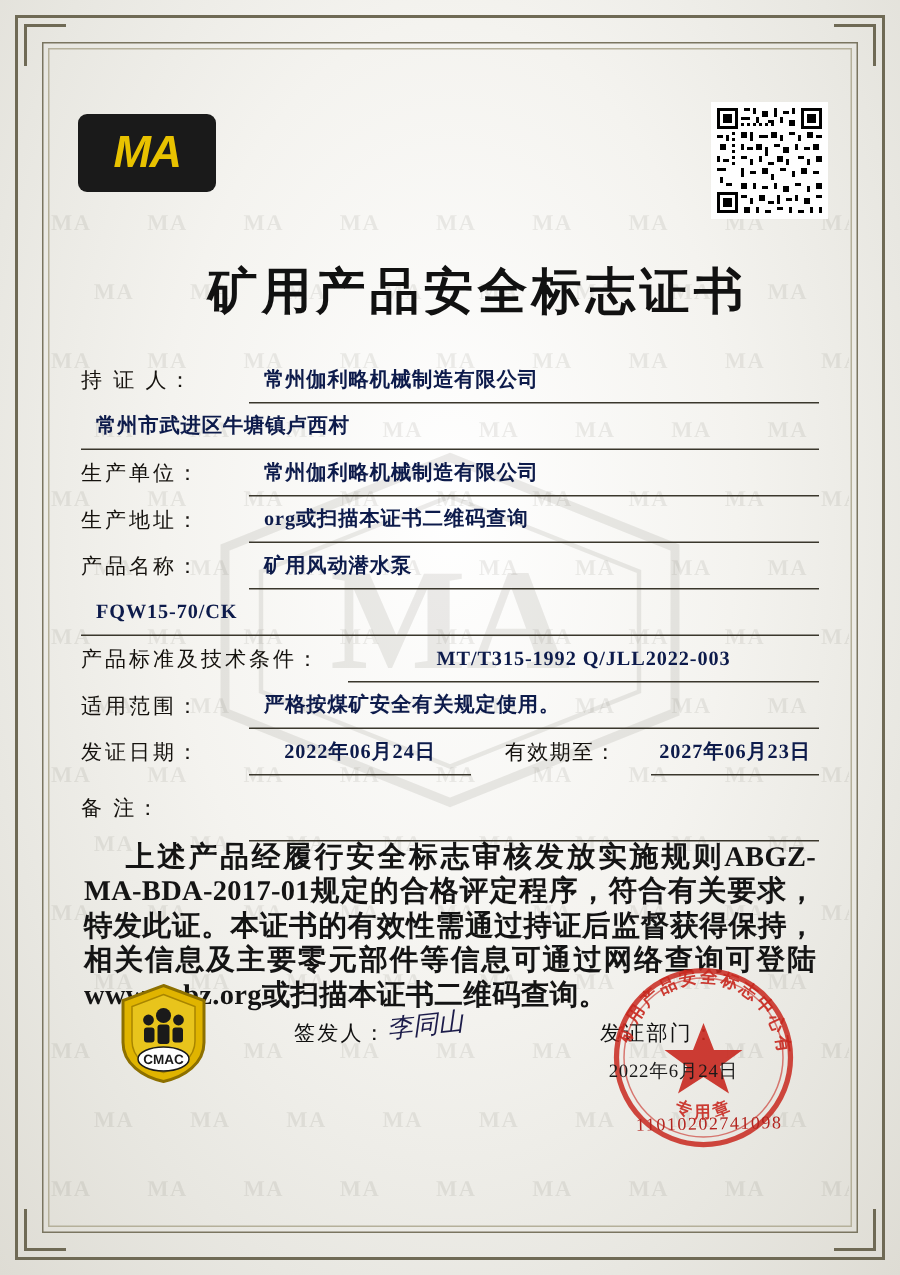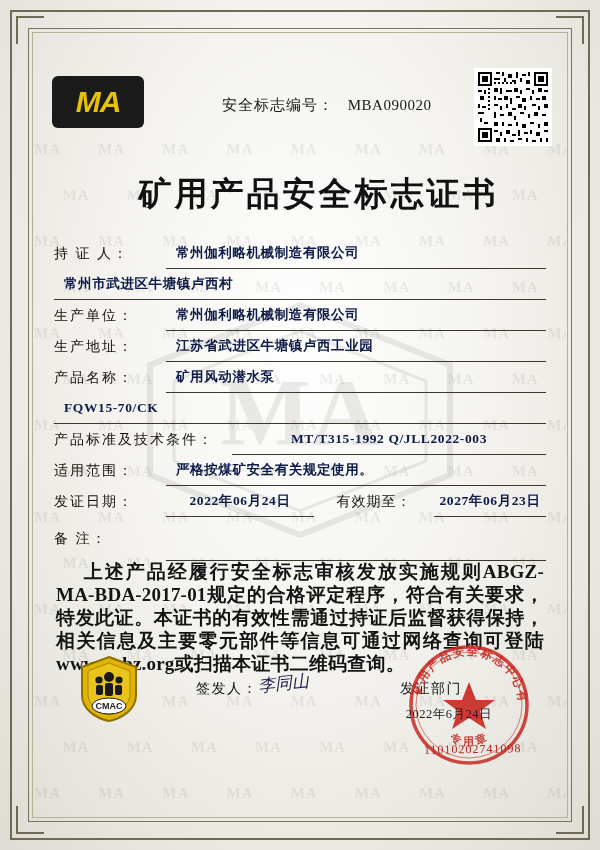--- a/index.html
+++ b/index.html
@@ -227,24 +227,20 @@
   <div class="border-inner2"></div>
   <div class="corner tl"></div>
   <div class="corner tr"></div>
   <div class="corner bl"></div>
   <div class="corner br"></div>
 
   <div class="ma-logo">
     <span>MA</span>
   </div>
 
-  <div class="cert-no">
-    <span class="lbl">安全标志编号：</span>
-    <span class="val">MBA090020</span>
-  </div>
 
   <div class="qr">
     <svg viewBox="0 0 37 37" width="74" height="74" shape-rendering="crispEdges" xmlns="http://www.w3.org/2000/svg">
       <rect width="37" height="37" fill="#ffffff"></rect>
       <g fill="#000000">
 
         <rect x="1" y="1" width="7" height="7"></rect>
           <rect x="2" y="2" width="5" height="5" fill="#fff"></rect>
           <rect x="3" y="3" width="3" height="3"></rect>
 
@@ -365,21 +361,21 @@
       <div class="val">常州市武进区牛塘镇卢西村</div>
     </div>
 
     <div class="row">
       <div class="lab">生产单位：</div>
       <div class="val">常州伽利略机械制造有限公司</div>
     </div>
 
     <div class="row">
       <div class="lab">生产地址：</div>
-      <div class="val">江苏省武进区牛塘镇卢西工业园</div>
+      <div class="val">org或扫描本证书二维码查询</div>
     </div>
 
     <div class="row">
       <div class="lab">产品名称：</div>
       <div class="val">矿用风动潜水泵</div>
     </div>
 
     <div class="row">
       <div class="val">FQW15-70/CK</div>
     </div>

